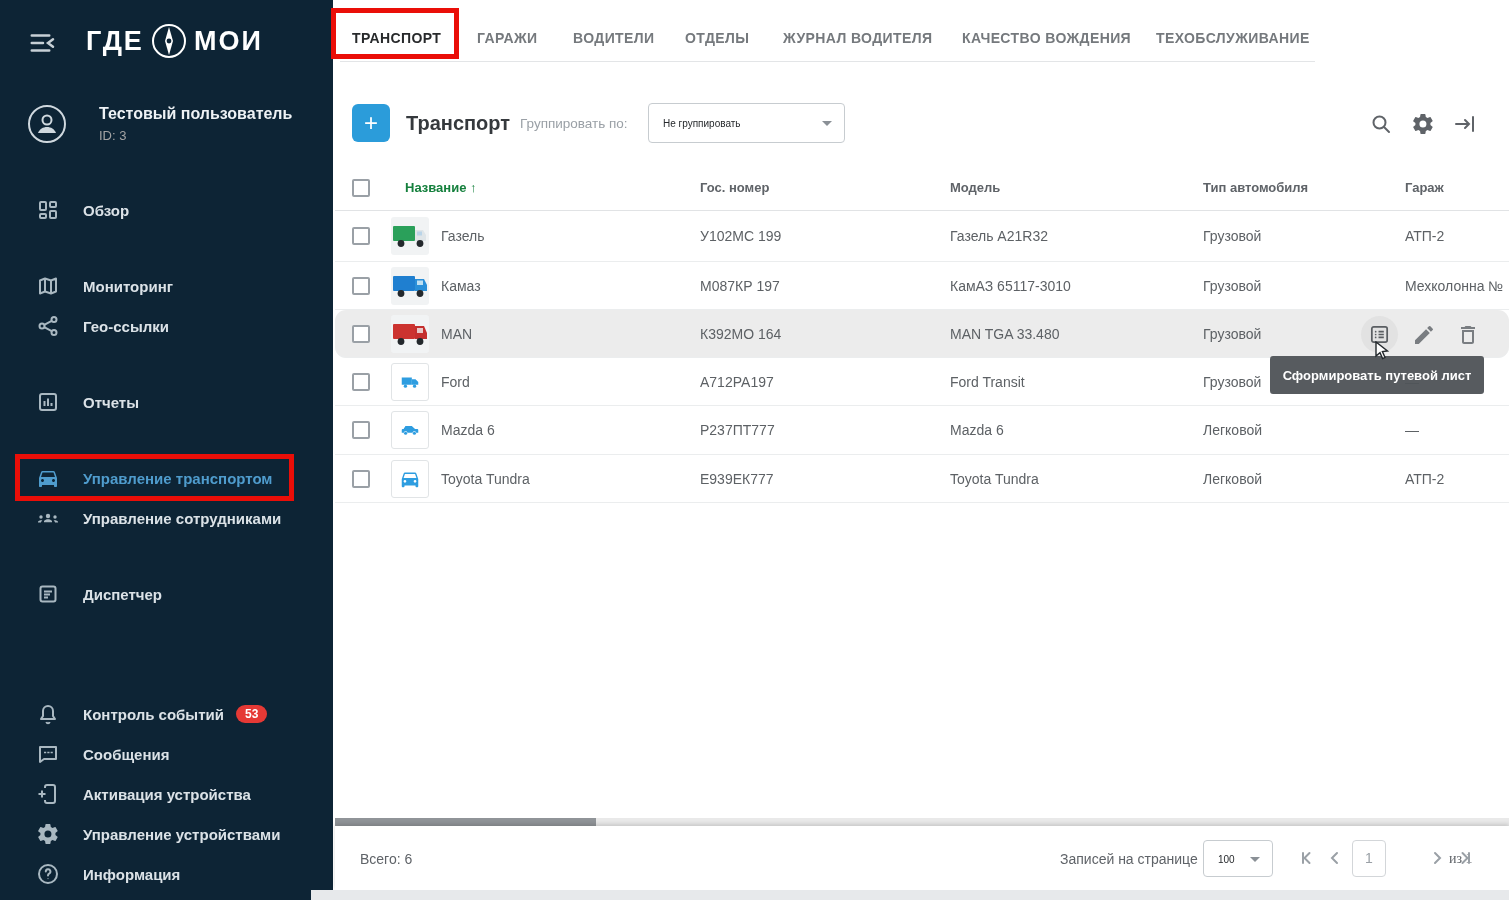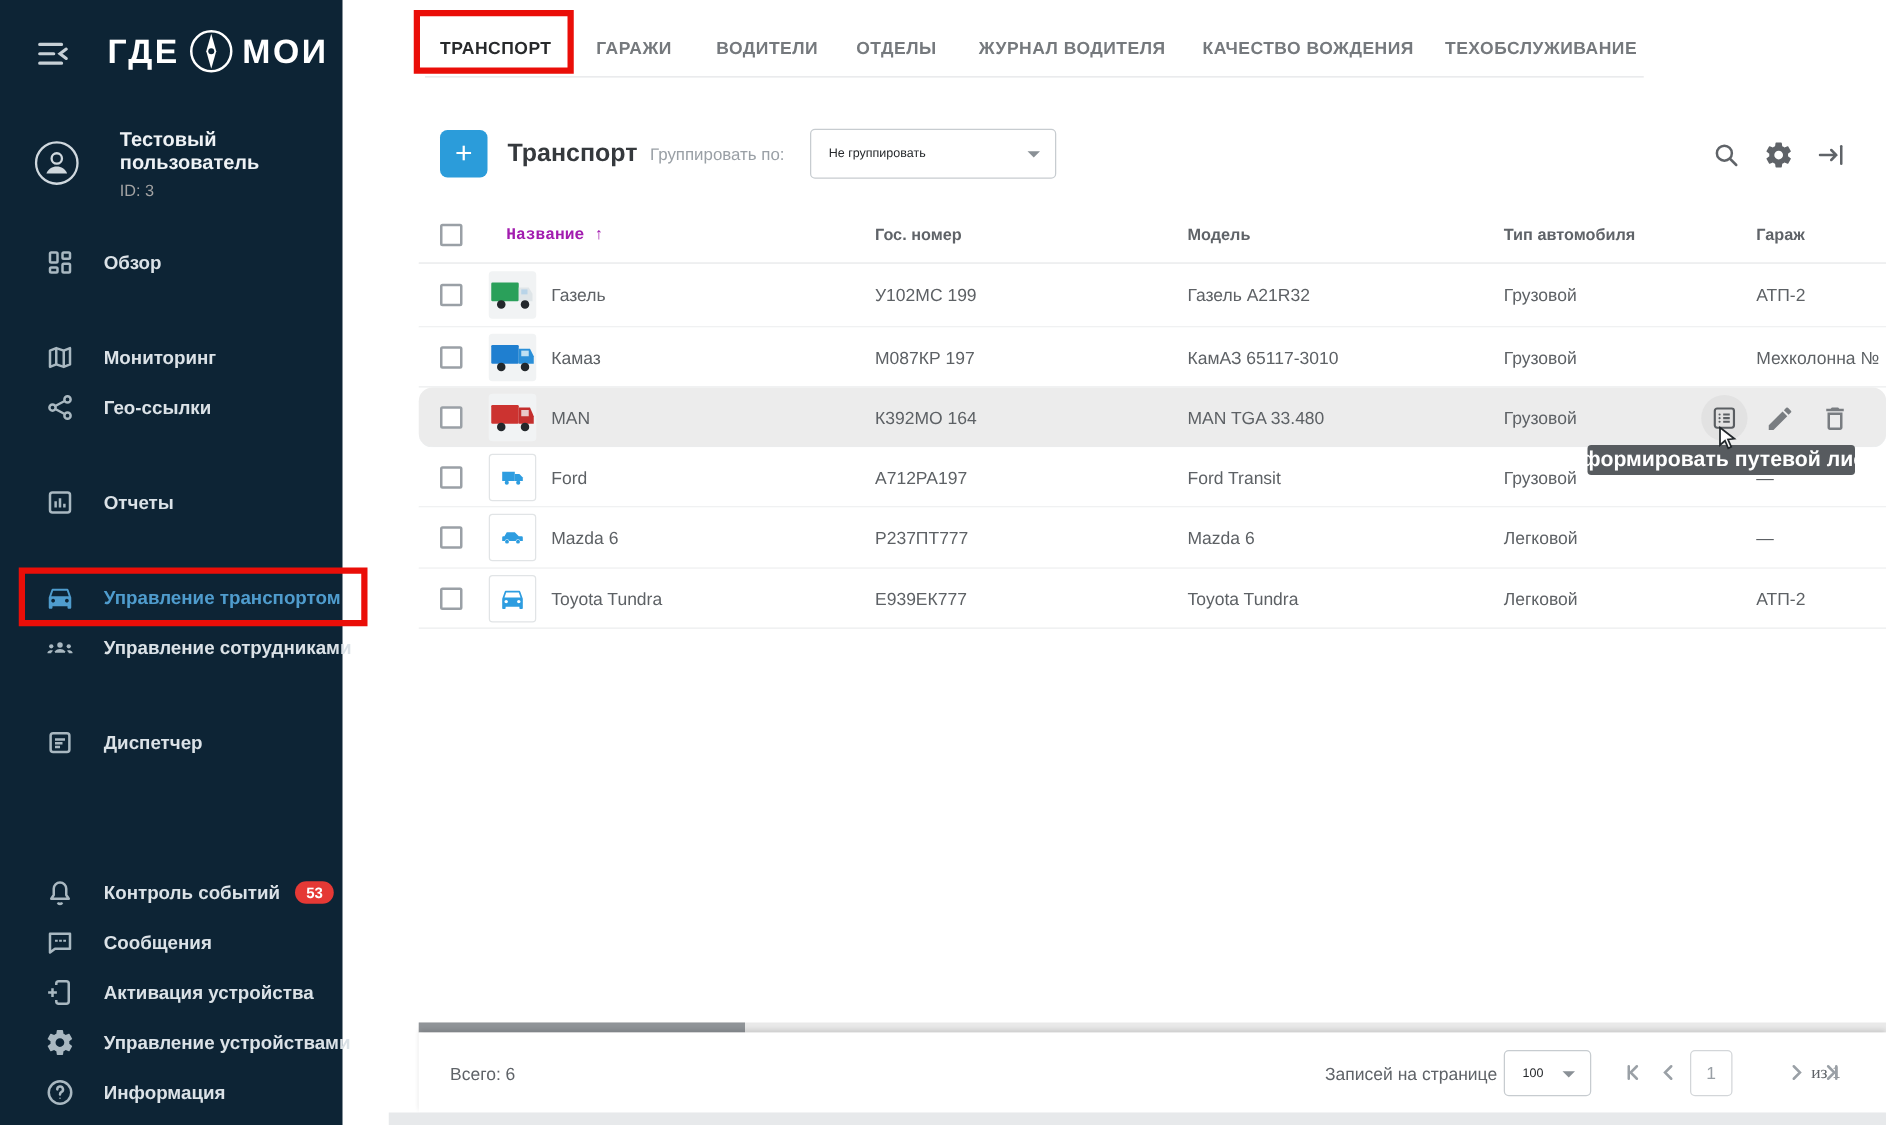--- a/index.html
+++ b/index.html
@@ -1,21 +1,21 @@
 <!DOCTYPE html>
 <html><head>
 <meta charset="utf-8">
 <style>
   * { margin:0; padding:0; box-sizing:border-box; }
   html,body { width:1509px; height:900px; overflow:hidden; background:#fff;
     font-family:"Liberation Sans","DejaVu Sans",sans-serif; }
   .app { position:relative; width:1509px; height:900px; }
 
   
-  .sidebar { position:absolute; left:0; top:0; width:274px; height:900px; background:#0d2435; color:#dce3e8; }
+  .sidebar { position:absolute; left:0; top:0; width:333px; height:900px; background:#0d2435; color:#dce3e8; }
   .hamburger { position:absolute; left:28px; top:28px; width:30px; height:28px; color:#c7d0d6; cursor:pointer; }
   .logo { position:absolute; left:86px; top:18px; display:flex; align-items:center; color:#fff;
           font-size:27px; font-weight:bold; letter-spacing:2px; }
   .logo .compass { width:46px; height:46px; margin:0 2px; }
   .user { position:absolute; left:27px; top:104px; display:flex; align-items:center; }
   .avatar { width:40px; height:40px; color:#cfd8de; }
   .user-meta { margin-left:32px; }
   .user-name { font-size:16px; font-weight:bold; color:#eef2f5; }
   .user-id { font-size:13px; color:#a3a3a3; margin-top:5px; }
 
@@ -45,40 +45,40 @@
   .groupby-select { left:648px; top:103px; width:197px; height:40px; }
   .select .sel-val { position:absolute; left:14px; top:50%; transform:translateY(-50%); font-size:10px; color:#26292c; }
   .chev { position:absolute; right:12px; top:50%; margin-top:-2px; width:0; height:0;
           border-left:5px solid transparent; border-right:5px solid transparent; border-top:5px solid #8a9096; }
   .top-ic { position:absolute; top:112px; width:24px; height:24px; color:#5f6368; cursor:pointer; }
 
   
   .thead { position:absolute; left:335px; top:164px; width:1174px; height:47px; border-bottom:1px solid #e1e3e5; }
   .cb { position:absolute; width:18px; height:18px; border:2px solid #9aa0a6; border-radius:2px; background:#fff; cursor:pointer; }
   .hcol { position:absolute; top:16px; font-size:13px; font-weight:bold; color:#5f6368; white-space:nowrap; }
-  .hcol.sort { color:#a21caf; cursor:pointer;font-family:Liberation Mono, monospace; }
+  .hcol.sort { color:#15803d; cursor:pointer; }
   .c-name{left:70px}.c-plate{left:365px}.c-model{left:615px}.c-type{left:868px}.c-garage{left:1070px}
 
   .trow { position:absolute; left:335px; width:1174px; border-bottom:1px solid #ebedee; background:#fff; }
   .trow.hover { background:#ececec;border-radius:11px; }
   .trow .cell { position:absolute; top:50%; transform:translateY(-50%); font-size:14px; color:#5d6165; white-space:nowrap; }
   .trow .cb { left:17px; top:50%; margin-top:-9px; }
   .thumb { position:absolute; left:56px; top:50%; margin-top:-19px; width:38px; height:38px; border-radius:3px; overflow:hidden; }
   .thumb.photo { background:#f1f3f4; }
   .thumb.iconbox { background:#fff; border:1px solid #e1e4e6; color:#2e9de0; }
   .thumb.iconbox svg { position:absolute; left:7px; top:7px; width:22px; height:22px; }
   .cell.name{left:106px}.cell.plate{left:365px}.cell.model{left:615px}.cell.type{left:868px}.cell.garage{left:1070px}
 
   
   .act-circle { position:absolute; left:1361px; top:316px; width:37px; height:37px; border-radius:50%;
                 background:#e2e2e2; color:#5a5e62; cursor:pointer; }
   .act-circle svg { position:absolute; left:7px; top:7px; width:23px; height:23px; }
   .act-ic { position:absolute; top:323px; width:24px; height:24px; color:#797d81; cursor:pointer; }
-  .tooltip { position:absolute; left:1270px; top:356px; width:214px; height:24px; background:rgba(80,84,88,.96);
-             border-radius:3px; color:#fff; font-size:17px; font-weight:bold; display:flex;
+  .tooltip { position:absolute; left:1270px; top:356px; width:214px; height:38px; background:rgba(80,84,88,.96);
+             border-radius:3px; color:#fff; font-size:13px; font-weight:bold; display:flex;
              align-items:center; justify-content:center; white-space:nowrap; z-index:40; }
   .cursor { position:absolute; left:1374px; top:341px; width:18px; height:20px; z-index:45; }
 
   
   .hscroll-track { position:absolute; left:335px; top:818px; width:1174px; height:8px; background:#e9e9e9; cursor:pointer; }
   .hscroll-thumb { position:absolute; left:0; top:0; width:261px; height:8px; background:#909498; }
   .footbar { position:absolute; left:335px; top:826px; width:1174px; height:64px; background:#fff;
              box-shadow:0 -2px 4px rgba(0,0,0,.14); }
   .total { position:absolute; left:25px; top:25px; font-size:14px; color:#5f6368; }
   .pp-label { position:absolute; left:725px; top:25px; font-size:14px; color:#5f6368; }

